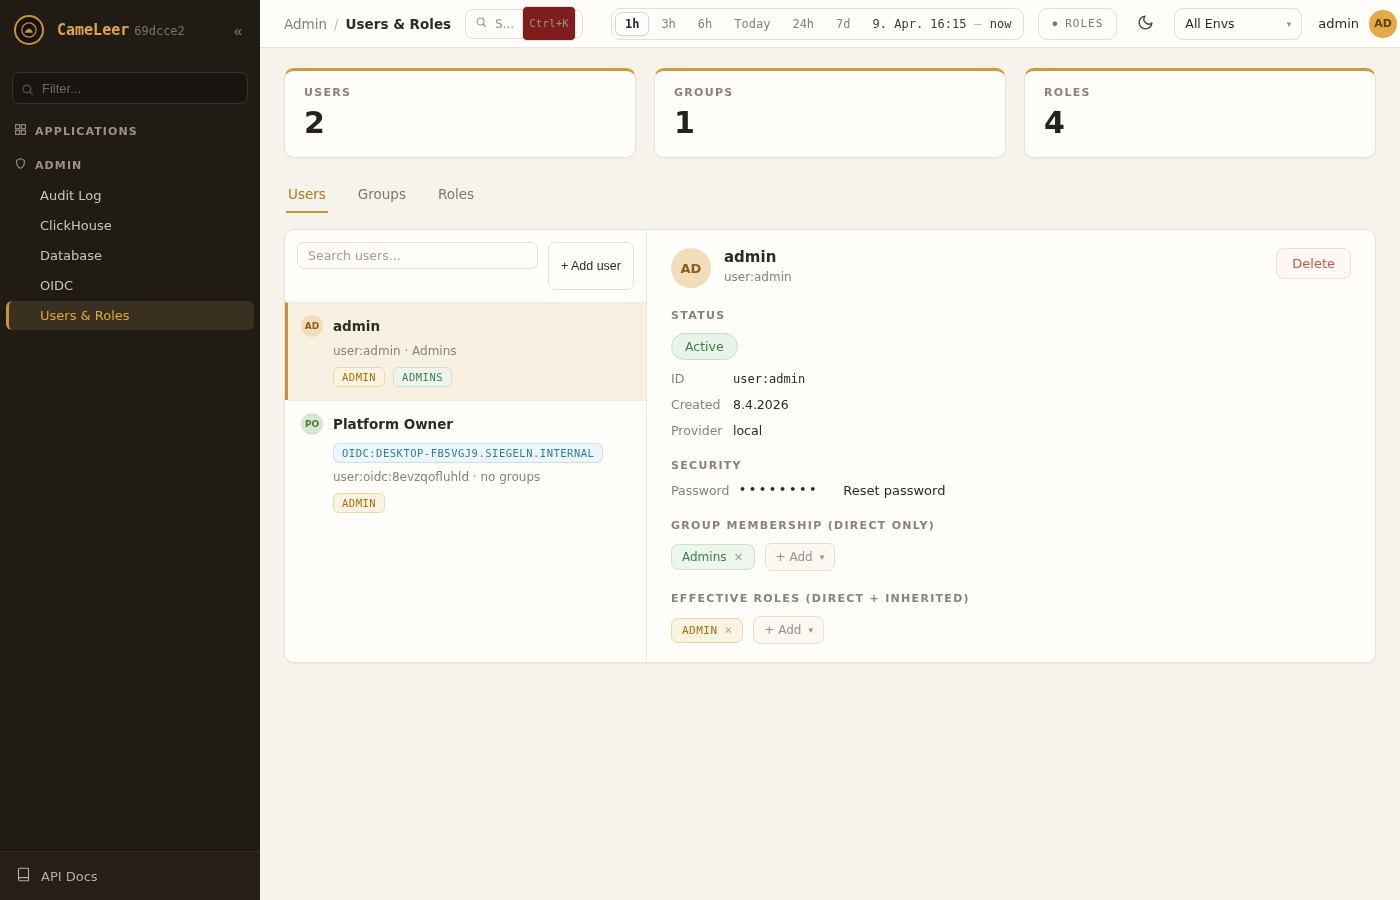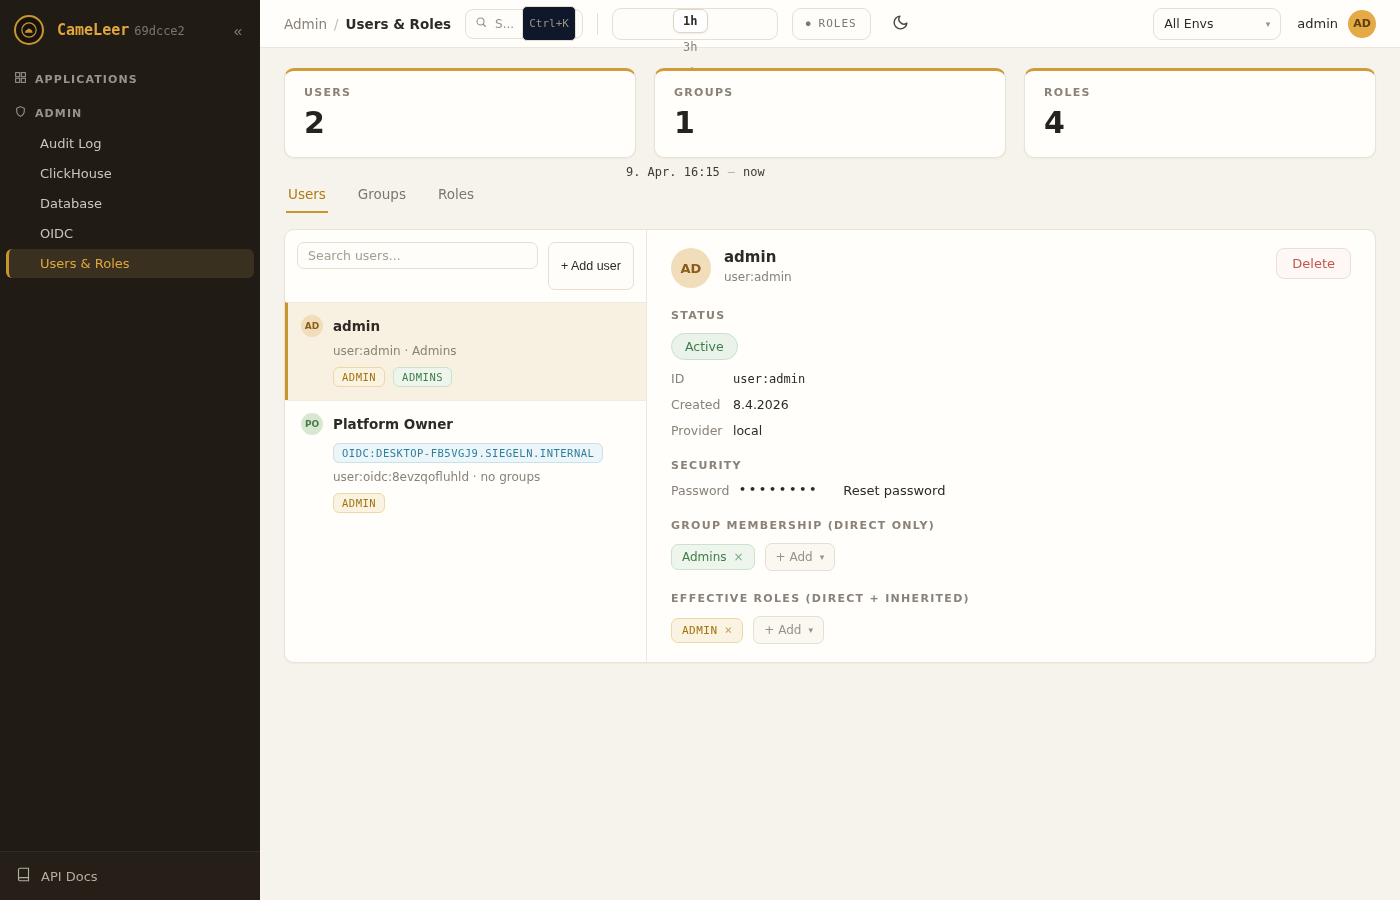--- a/index.html
+++ b/index.html
@@ -40,25 +40,25 @@
   .topbar { height:48px; min-height:48px; background:#fffefb; border-bottom:1px solid #ece6da;
     display:flex; align-items:center; padding:0 24px; gap:14px; }
   .crumb { font-size:13.5px; display:flex; gap:7px; align-items:center; white-space:nowrap; }
   .crumb-root { color:#8a8278; cursor:pointer; }
   .crumb-sep { color:#c3bbad; }
   .crumb-cur { font-weight:bold; color:#2e2a24; }
 
   .search-pill { display:flex; align-items:center; gap:8px; border:1px solid #e6dfd2; border-radius:8px;
     height:30px; padding:0 6px 0 9px; color:#9a9184; font-size:12px; background:#fffdf9; cursor:pointer; }
   .kbd { font-family:"DejaVu Sans Mono","Liberation Mono",monospace; font-size:11px; border:1px solid #e6dfd2;
-    border-radius:5px; padding:10px 6px; color:#9a9184; background:#0f172a; }
+    border-radius:5px; padding:10px 6px; color:#9a9184; background:#7f1d1d; }
   .vdiv { width:1px; height:22px; background:#e6dfd2; }
 
   .time-group { display:flex; align-items:center; border:1px solid #e6dfd2; border-radius:9px; height:32px;
-    padding:0 12px 0 3px; gap:2px; background:#fffdf9;flex-direction:column; }
+    padding:0 12px 0 3px; gap:2px; background:#fffdf9; }
   .time-btn { font-family:"DejaVu Sans Mono","Liberation Mono",monospace; font-size:12px; color:#8a8278;
     background:none; border:1px solid transparent; padding:4px 9px; border-radius:7px; cursor:pointer; }
   .time-btn.active { background:#fff; border-color:#ddd5c6; color:#2e2a24; font-weight:bold; box-shadow:0 1px 2px rgba(0,0,0,.07); }
   .time-range { font-family:"DejaVu Sans Mono","Liberation Mono",monospace; font-size:12px; color:#3e3a33;
     margin-left:10px; display:flex; gap:8px; white-space:nowrap; }
   .time-sep { color:#b5ada2; }
 
   .manual-btn { display:flex; align-items:center; gap:7px; border:1px solid #e6dfd2; border-radius:9px;
     height:32px; padding:0 13px; font-family:"DejaVu Sans Mono","Liberation Mono",monospace; font-size:11px;
     letter-spacing:1px; color:#7d766c; background:#fffdf9; cursor:pointer; }
@@ -159,20 +159,29 @@
         <circle cx="12" cy="12" r="9.5" fill="none" stroke="#c9952f" stroke-width="1.6"></circle>
         <path d="M6.5 15.5c1-2.8 1.8-3.8 2.8-3.8.9 0 1-1.8 2-1.8.9 0 1 .9 1.9.9 1.6 0 1.7 1.7 2.7 1.8l1 2.9z" fill="#c9952f"></path>
       </svg>
     </div>
     <div class="logo-text">
       <span>CameLeer</span><span class="logo-suffix">69dcce2</span>
     </div>
     <button class="collapse-btn">«</button>
   </div>
 
+  <div class="sb-filter">
+    <span class="sicon">
+      <svg width="13" height="13" viewBox="0 0 24 24" fill="none" stroke="#6f6860" stroke-width="2.2" stroke-linecap="round">
+          <circle cx="11" cy="11" r="7"></circle>
+          <line x1="16.5" y1="16.5" x2="21" y2="21"></line>
+        </svg>
+    </span>
+    <input placeholder="Filter..." style="">
+  </div>
 
   <div class="sb-section">
     <span>
       <svg width="13" height="13" viewBox="0 0 24 24" fill="none" stroke="#9b9389" stroke-width="2">
           <rect x="3" y="3" width="7.5" height="7.5"></rect>
           <rect x="13.5" y="3" width="7.5" height="7.5"></rect>
           <rect x="3" y="13.5" width="7.5" height="7.5"></rect>
           <rect x="13.5" y="13.5" width="7.5" height="7.5"></rect>
         </svg>
     </span>

